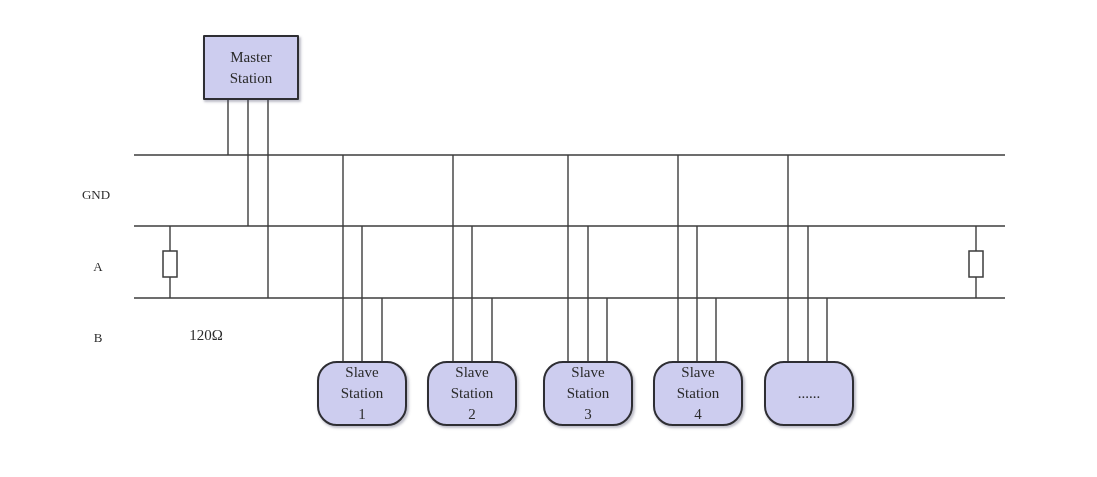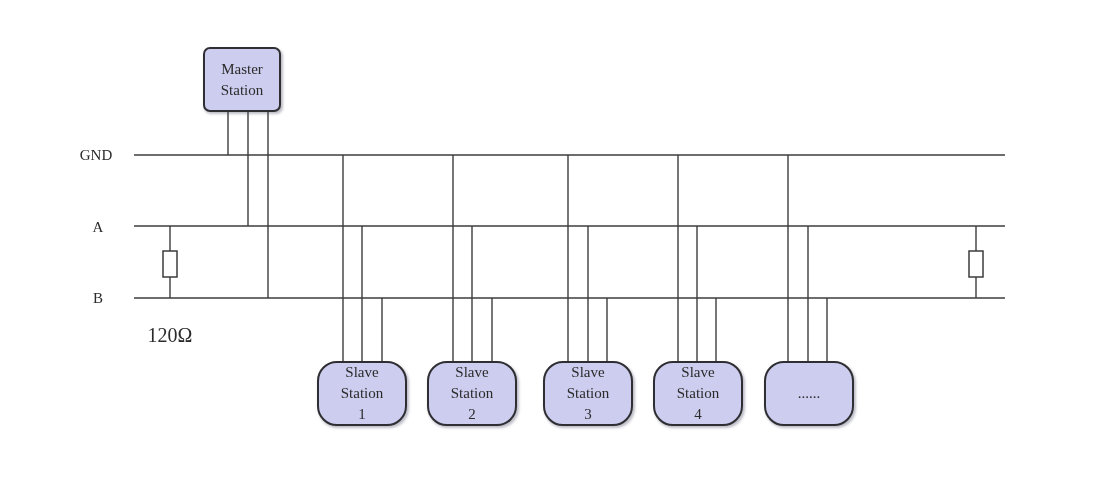--- a/index.html
+++ b/index.html
@@ -44,30 +44,32 @@
     white-space: pre-line;
     text-align: center;
     font-size: 15px;
     line-height: 21px;
     color: var(--text);
   }
 
   .bus-label {
     position: absolute;
     transform: translate(-50%, -50%);
-    font-size: 15px;
+    font-size: 13px;
     color: var(--text);
     white-space: nowrap;
+    margin-top: 40px;
   }
   .res-label {
     position: absolute;
     transform: translate(-50%, -50%);
-    font-size: 20px;
+    font-size: 15px;
     color: var(--text);
     white-space: nowrap;
+    margin-left: 36px;
   }
 </style>
 </head>
 <body>
 
 <div class="canvas">
 
   <svg class="wires" viewBox="0 0 1097 477">
 
     <line class="wire bus" x1="134" y1="155" x2="1005" y2="155"></line>
@@ -104,21 +106,21 @@
     <line class="wire" x1="808" y1="226" x2="808" y2="361"></line>
     <line class="wire" x1="827" y1="298" x2="827" y2="361"></line>
   </svg>
 
   <div class="bus-label" style="left:96px; top:155px;">GND</div>
   <div class="bus-label" style="left:98px; top:227px;">A</div>
   <div class="bus-label" style="left:98px; top:298px;">B</div>
 
   <div class="res-label" style="left:170px; top:335px;">120Ω</div>
 
-  <div class="box" style="left:203px; top:47px; width:78px; height:65px; border-radius:7px;">
+  <div class="box" style="left:203px; top:35px; width:96px; height:65px; border-radius:1px;">
     <span class="box-label">Master
 Station</span>
   </div>
 
   <div class="box" style="left:317px; top:361px; width:90px; height:65px;">
     <span class="box-label">Slave
 Station
 1</span>
   </div>
 

